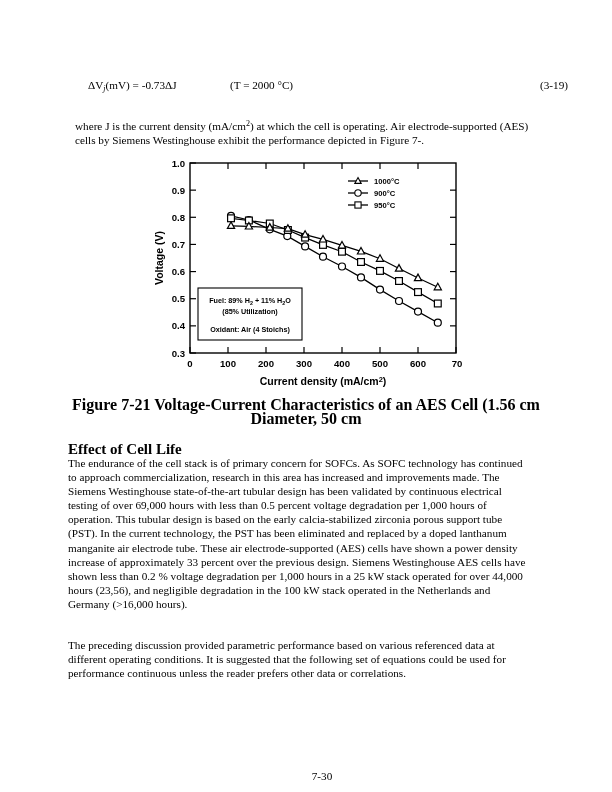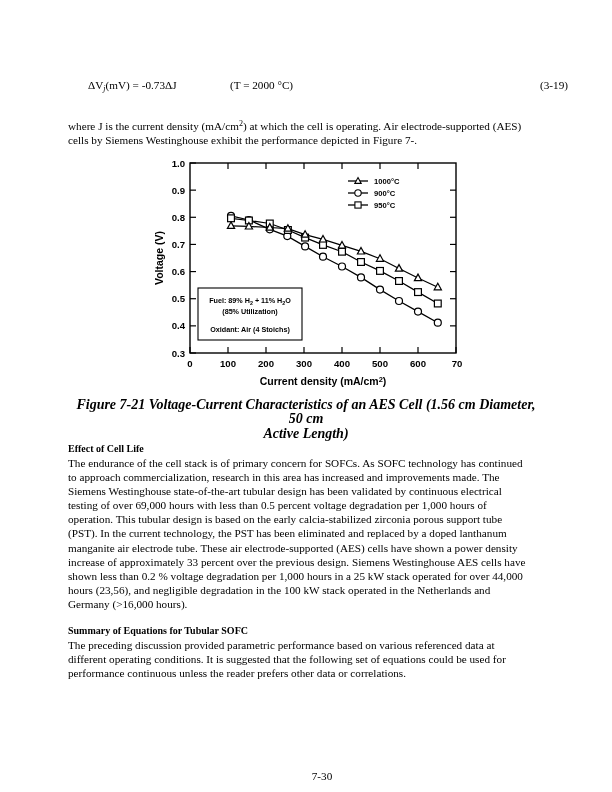--- a/index.html
+++ b/index.html
@@ -37,43 +37,42 @@
 
   
   .para {
     position: absolute;
     font-size: 11.2px;
     line-height: 14.1px;
     text-align: left;
     width: 458px;
     left: 68px;
   }
-  .p-where { top: 117px; }
+  .p-where { top: 117px; margin-left: 7px; }
   .sec-head {
     position: absolute;
     left: 68px;
-    font-size: 10px;
+    font-size: 15px;
     font-weight: bold;
     line-height: 14.1px;
   }
   .h-cell-life { top: 442px; }
   .p-cell-life { top: 456px; }
   .h-summary { top: 624px; }
   .p-summary { top: 638px; }
 
   
   .fig-caption {
     position: absolute;
     left: 68px; top: 398px;
     width: 476px;
-    font-size: 14px;
+    font-size: 16px;
     font-weight: bold;
     line-height: 14.4px;
     text-align: center;
-    font-style: italic;
   }
 
   
   .footer {
     position: absolute;
     left: 16px; top: 738px;
     width: 612px;
     text-align: center;
     font-size: 11.2px;
     margin-top: 32px;
@@ -267,26 +266,24 @@
         <rect x="48" y="133" width="104" height="52" fill="#ffffff" stroke="#000000" stroke-width="1.1"></rect>
         <text class="note-lbl" x="100" y="148" text-anchor="middle"><tspan>Fuel:  89% H</tspan><tspan class="note-sub" dy="2">2</tspan><tspan dy="-2"> + 11% H</tspan><tspan class="note-sub" dy="2">2</tspan><tspan dy="-2">O</tspan></text>
         <text class="note-lbl" x="100" y="159" text-anchor="middle">(85% Utilization)</text>
         <text class="note-lbl" x="100" y="177" text-anchor="middle">Oxidant:  Air (4 Stoichs)</text>
       </g>
     </svg>
   </div>
 
   <div class="fig-caption">
     <div>Figure 7-21  Voltage-Current Characteristics of an AES Cell (1.56 cm Diameter, 50 cm</div>
-    <div>Active Length)</div>
   </div>
 
   <div class="sec-head h-cell-life">Effect of Cell Life</div>
   <div class="para p-cell-life">The endurance of the cell stack is of primary concern for SOFCs.  As SOFC technology has continued to approach commercialization, research in this area has increased and improvements made.  The Siemens Westinghouse state-of-the-art tubular design has been validated by continuous electrical testing of over 69,000 hours with less than 0.5 percent voltage degradation per 1,000 hours of operation.  This tubular design is based on the early calcia-stabilized zirconia porous support tube (PST).  In the current technology, the PST has been eliminated and replaced by a doped lanthanum manganite air electrode tube.  These air electrode-supported (AES) cells have shown a power density increase of approximately 33 percent over the previous design.  Siemens Westinghouse AES cells have shown less than 0.2 % voltage degradation per 1,000 hours in a 25 kW stack operated for over 44,000 hours (23,56), and negligible degradation in the 100 kW stack operated in the Netherlands and Germany (&gt;16,000 hours).</div>
 
-  <div class="sec-head h-summary">Summary of Equations for Tubular SOFC</div>
   <div class="para p-summary">The preceding discussion provided parametric performance based on various referenced data at different operating conditions.  It is suggested that the following set of equations could be used for performance continuous unless the reader prefers other data or correlations.</div>
 
   <div class="footer">
     <span>7-30</span>
   </div>
 
 </div>
 
 </body></html>

